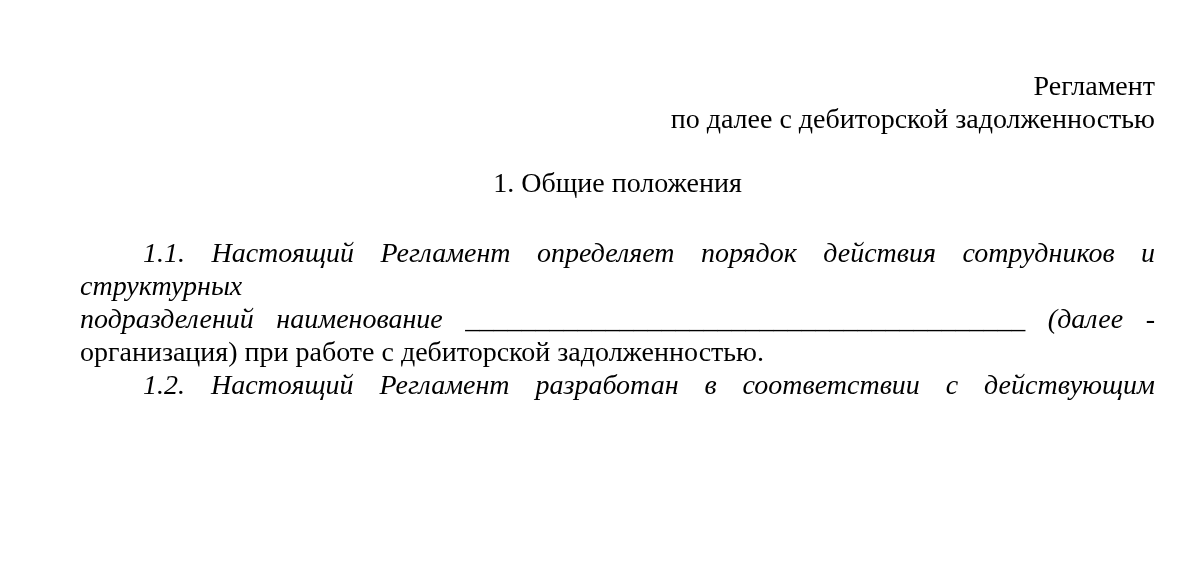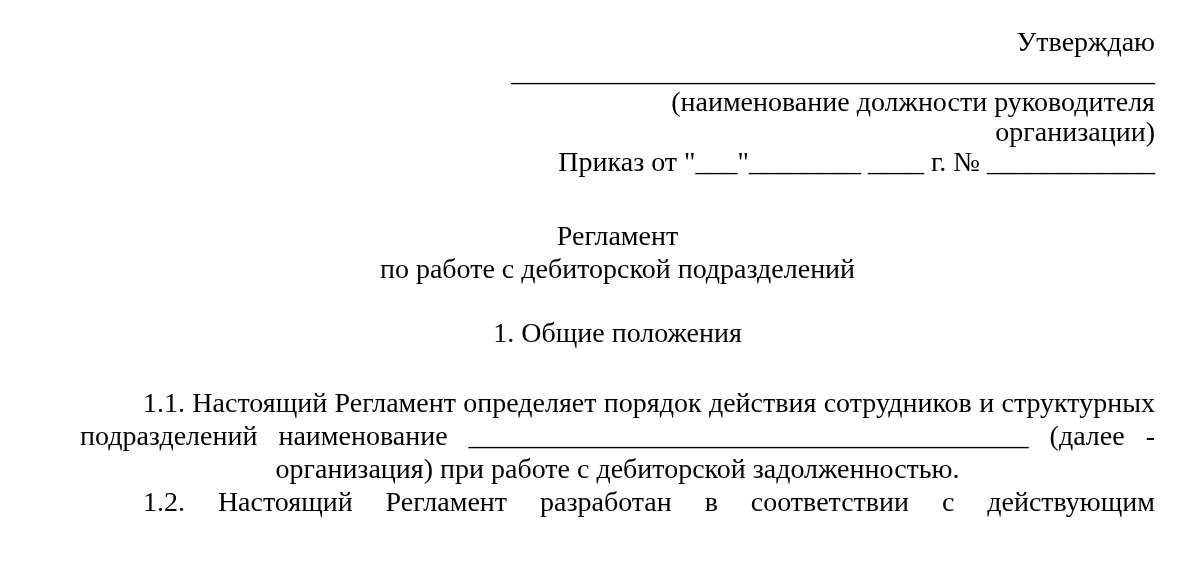--- a/index.html
+++ b/index.html
@@ -23,62 +23,56 @@
   }
   
   .approval {
     text-align: right;
     line-height: 30px;
     white-space: nowrap;
   }
   
   .titleblock {
     margin-top: 42px;
-    text-align: center;
+    text-align: right;
     line-height: 33px;
   }
   
   .heading {
     margin-top: 31px;
     text-align: center;
     line-height: 33px;
   }
   
   .body-text {
     margin-top: 37px;
     line-height: 33px;
   }
   .jline {
     text-align: justify;
     text-align-last: justify;
+    font-style: italic;
   }
   .lline {
-    text-align: center;
+    text-align: left;
     font-family: Liberation Serif, serif;
   }
   .indent {
     text-indent: 63px;
   }
 </style>
 </head>
 <body>
 
 <div class="page">
 
-  <div class="approval">
-    <div>Утверждаю</div>
-    <div>______________________________________________</div>
-    <div>(наименование должности руководителя</div>
-    <div>организации)</div>
-    <div>Приказ от "___"________ ____ г. № ____________</div>
-  </div>
 
   <div class="titleblock">
     <div>Регламент</div>
-    <div>по работе с дебиторской подразделений</div>
+    <div>по далее с дебиторской задолженностью</div>
   </div>
 
   <div class="heading">1. Общие положения</div>
 
   <div class="body-text">
     <div class="jline indent">1.1. Настоящий Регламент определяет порядок действия сотрудников и структурных</div>
     <div class="jline">подразделений наименование ________________________________________ (далее -</div>
     <div class="lline">организация) при работе с дебиторской задолженностью.</div>
     <div class="jline indent">1.2. Настоящий Регламент разработан в соответствии с действующим</div>
   </div>

